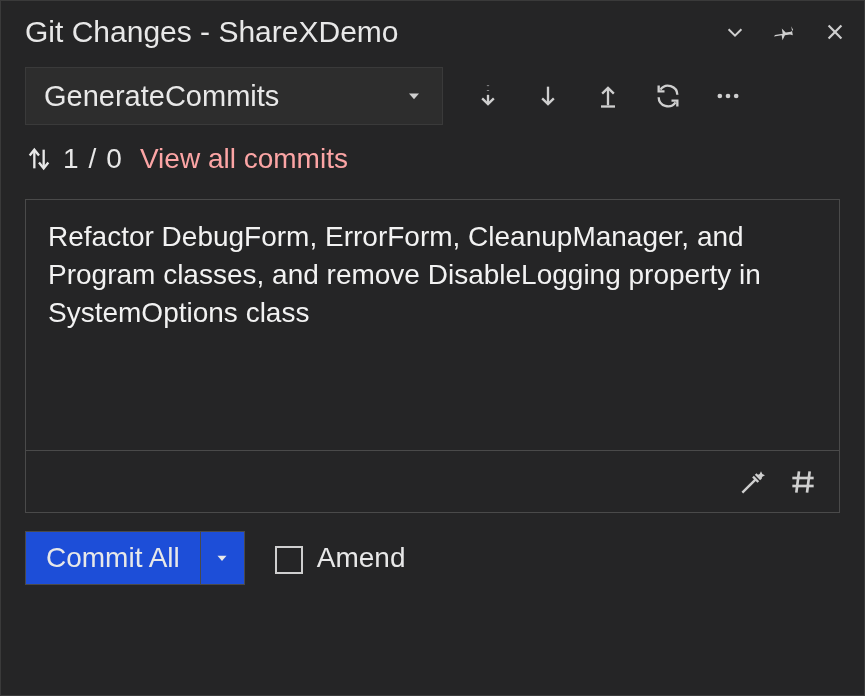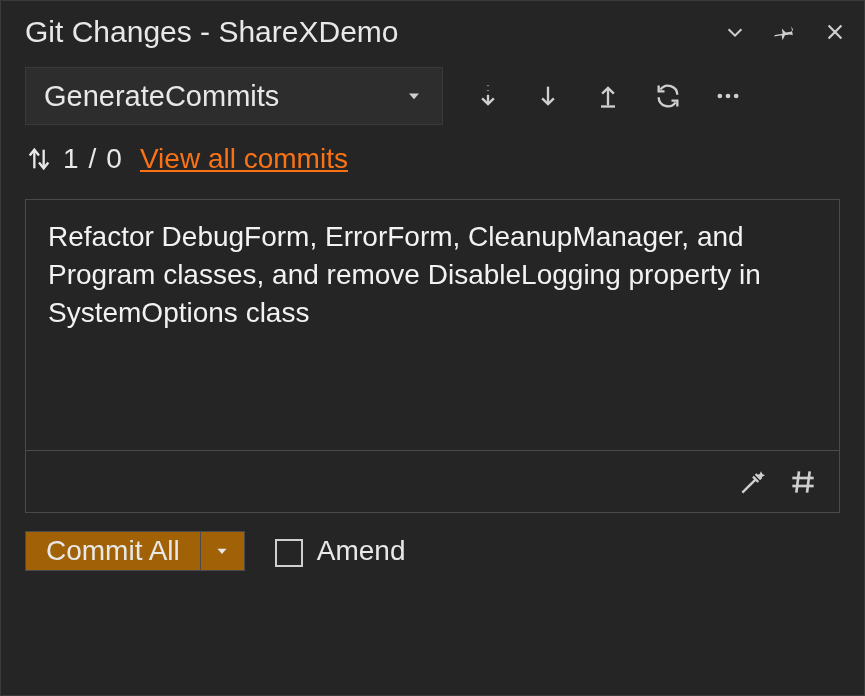--- a/index.html
+++ b/index.html
@@ -96,22 +96,21 @@
     display: flex;
     align-items: center;
     gap: 10px;
     color: #e8e8e8;
   }
   .sync-count {
     font-size: 28px;
     color: #e8e8e8;
   }
   .view-all {
-    color: #f97316;
-    text-decoration: underline;
+    color: #fca5a5;
     cursor: pointer;
     font-size: 28px;
   }
   .message-area {
     margin: 14px 24px 0 24px;
     border: 1px solid #4a4a4a;
     background: #252526;
     display: flex;
     flex-direction: column;
   }
@@ -149,22 +148,22 @@
   .commit-row {
     display: flex;
     align-items: center;
     padding: 18px 24px;
     gap: 30px;
   }
   .commit-btn {
     display: flex;
     align-items: stretch;
     border: 1px solid #4a4a4a;
-    background: #a16207;
-    height: 40px;
+    background: #1d4ed8;
+    height: 54px;
     cursor: pointer;
   }
   .commit-label {
     padding: 0 20px;
     font-size: 28px;
     color: #e8e8e8;
     display: flex;
     align-items: center;
   }
   .commit-split {

